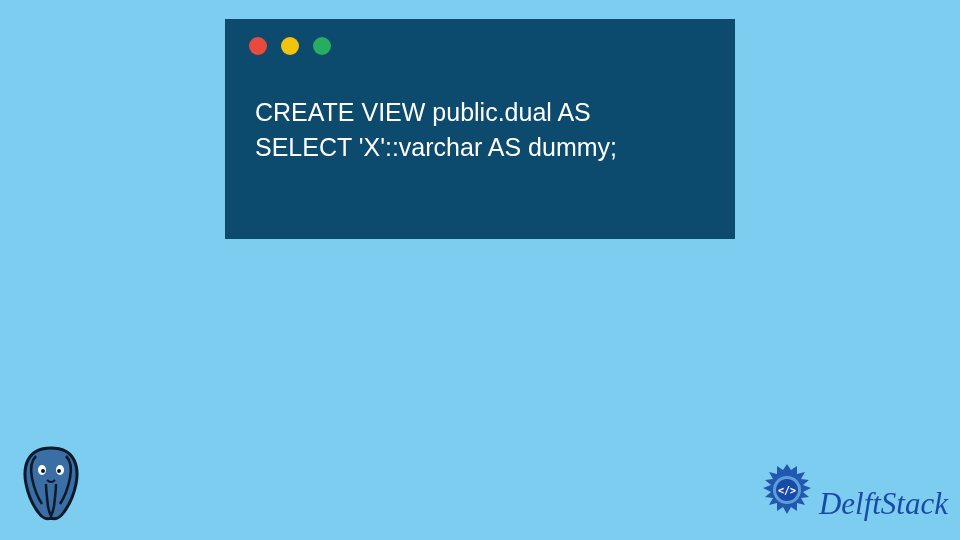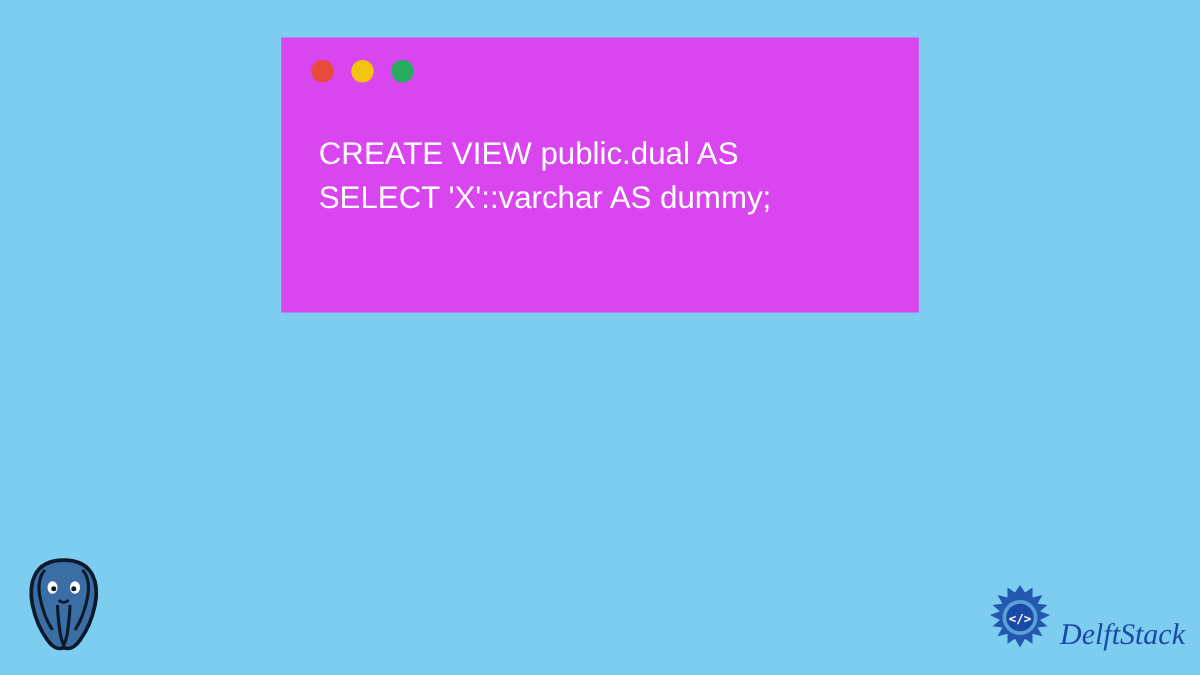--- a/index.html
+++ b/index.html
@@ -7,24 +7,24 @@
       width: 960px;
       height: 540px;
       background: #7dcdf0;
       position: relative;
       font-family: Arial, Helvetica, sans-serif;
       overflow: hidden;
     }
     .code-window {
       position: absolute;
       left: 225px;
-      top: 30px;
+      top: 19px;
       width: 510px;
       height: 220px;
-      background: #d946ef;
+      background: #0c4a6e;
     }
     .titlebar {
       display: flex;
       align-items: center;
       gap: 14px;
       padding: 18px 24px 8px 24px;
     }
     .dot {
       width: 18px;
       height: 18px;
@@ -51,21 +51,21 @@
     .delftstack-logo {
       position: absolute;
       right: 12px;
       bottom: 18px;
       display: flex;
       align-items: center;
       gap: 4px;
     }
     .delftstack-text {
       color: #1a4aa8;
-      font-size: 24px;
+      font-size: 31px;
       font-weight: 400;
       font-style: italic;
       font-family: Georgia, serif;
       margin-top: 28px;
     }
     .delft-badge {
       width: 56px;
       height: 56px;
       display: flex;
       align-items: center;

